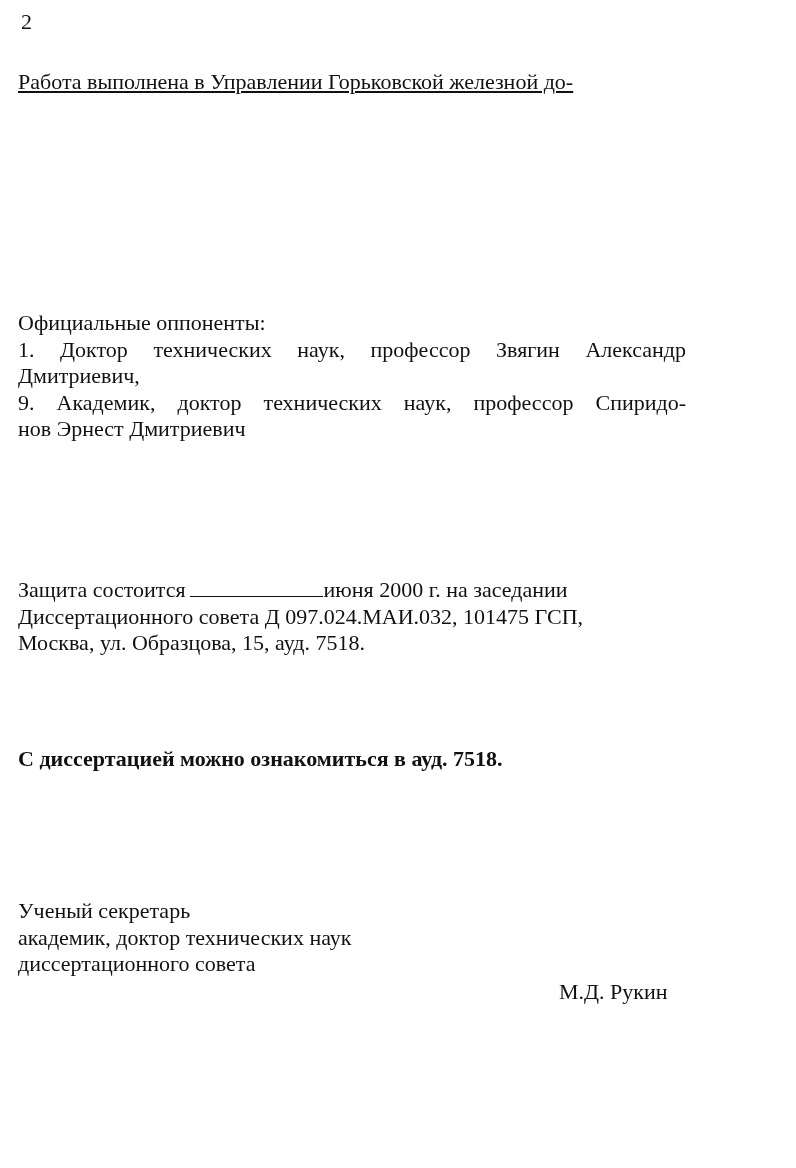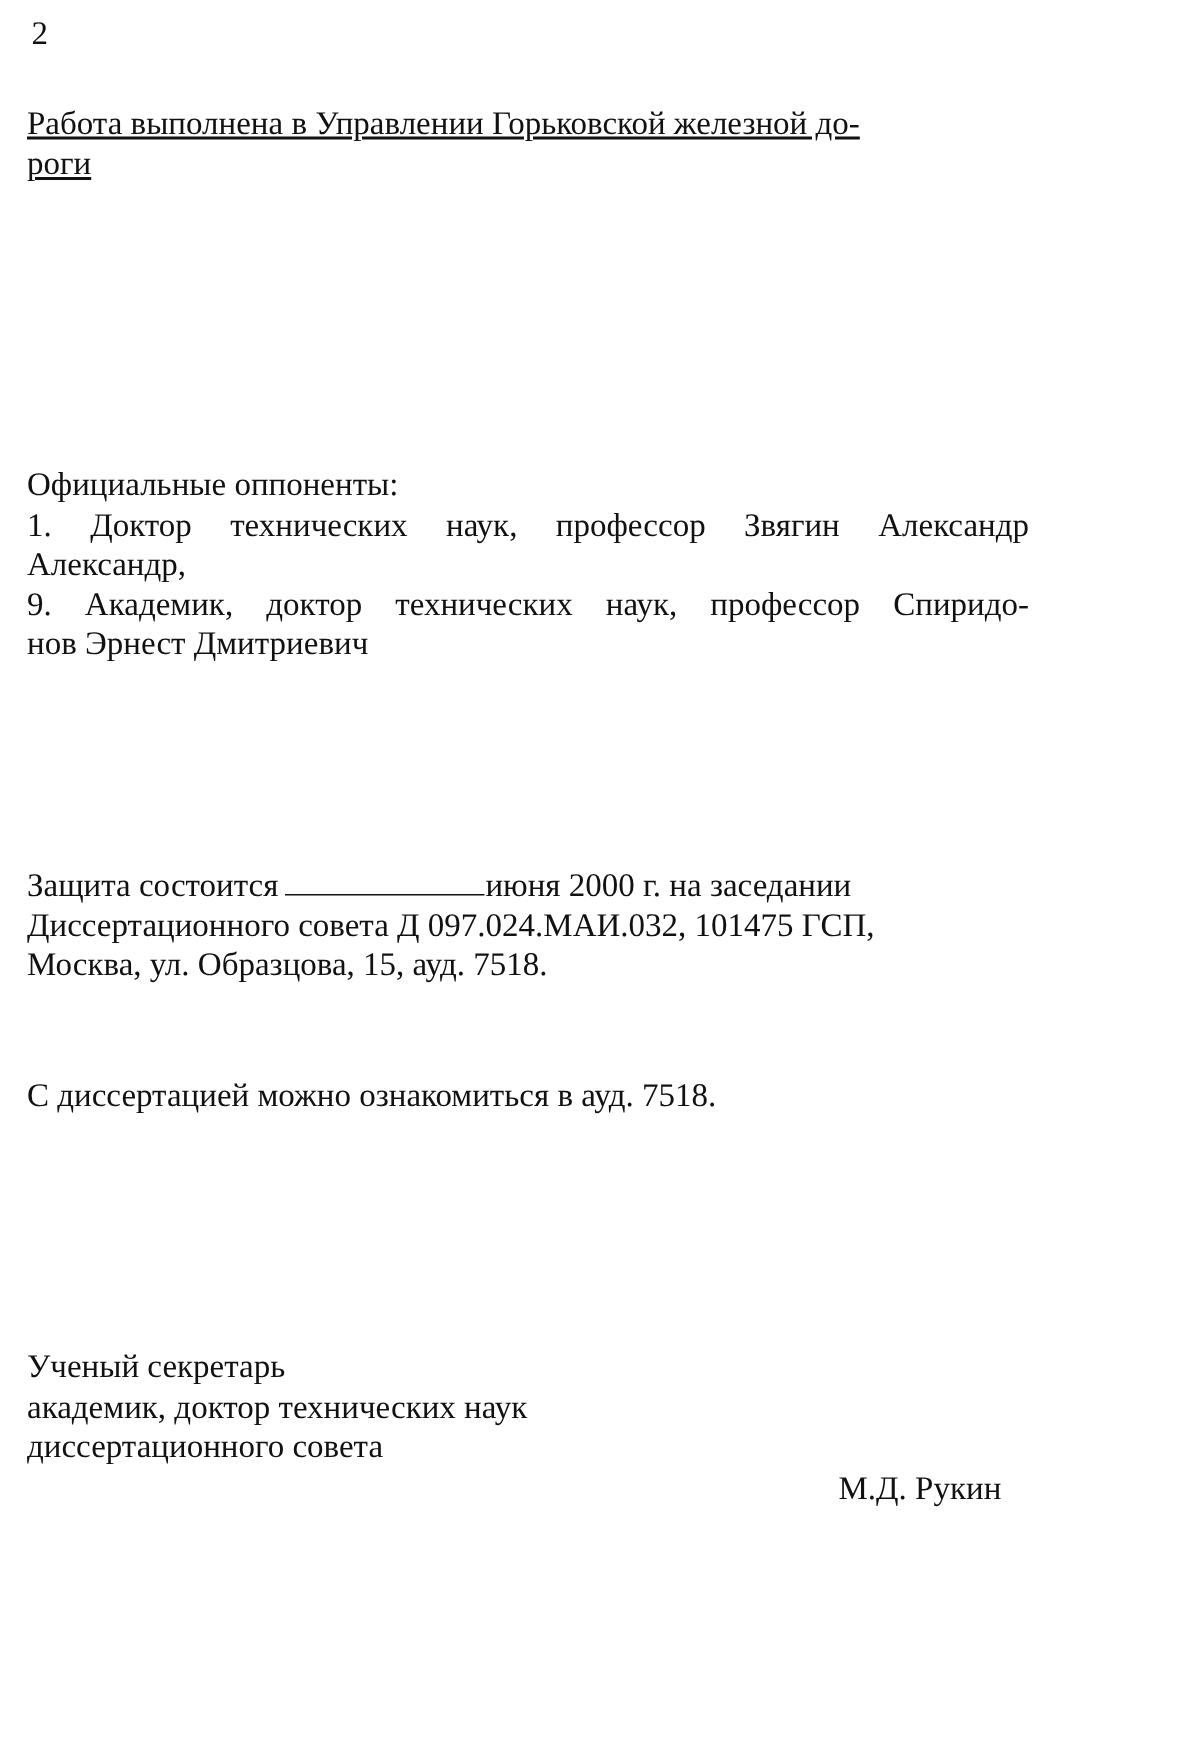--- a/index.html
+++ b/index.html
@@ -56,40 +56,39 @@
       white-space: nowrap;
     }
   </style>
 </head>
 <body>
 
 <div class="page-number">2</div>
 
 <div class="block" style="top:69px;text-decoration:underline;">
   <span class="line">Работа выполнена в Управлении Горьковской железной до-</span>
-  <span class="line">роги</span>
 </div>
 
 <div class="block" style="top:310px;">
   <span class="line">Официальные оппоненты:</span>
   <span class="justify">1. Доктор технических наук, профессор Звягин Александр</span>
-  <span class="line">Александр,</span>
+  <span class="line">Дмитриевич,</span>
   <span class="justify">9. Академик, доктор технических наук, профессор Спиридо-</span>
   <span class="line">нов Эрнест Дмитриевич</span>
 </div>
 
 <div class="block" style="top:577px; width:680px;">
   <span class="line">
     <span>Защита состоится</span><span class="blank"></span><span>июня 2000 г. на заседании</span>
   </span>
   <span class="line">Диссертационного совета Д 097.024.МАИ.032, 101475 ГСП,</span>
   <span class="line">Москва, ул. Образцова, 15, ауд. 7518.</span>
 </div>
 
-<div class="block" style="top:717px;">
+<div class="block" style="top:746px;font-weight:bold;">
   <span class="line">С диссертацией можно ознакомиться в ауд. 7518.</span>
 </div>
 
 <div class="block" style="top:898px;">
   <span class="line">Ученый секретарь</span>
   <span class="line">академик, доктор технических наук</span>
   <span class="line">диссертационного совета</span>
 </div>
 
 <div class="signature">М.Д. Рукин</div>

